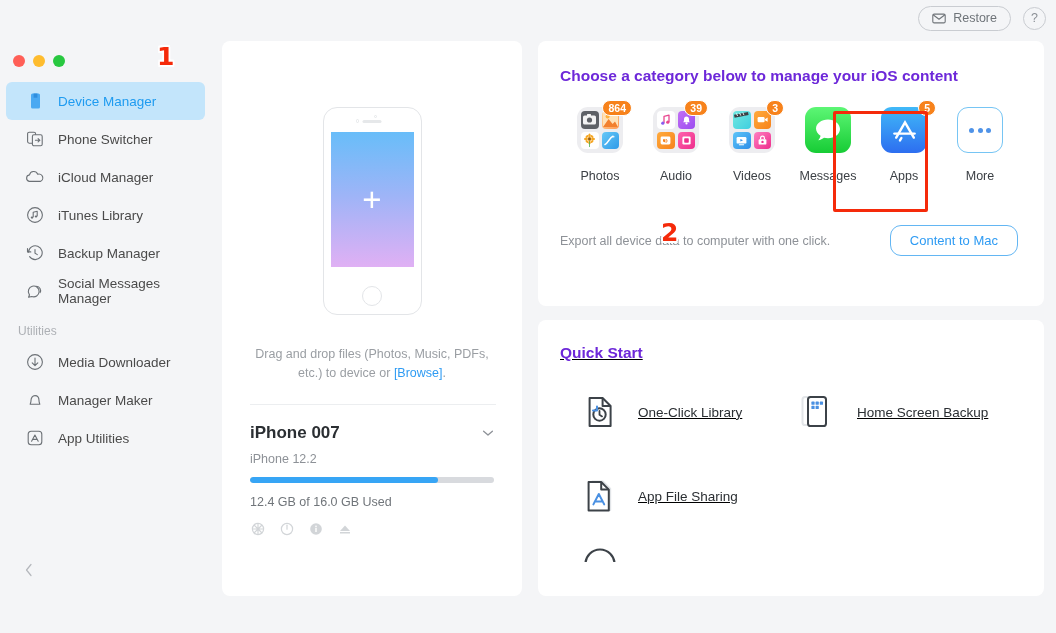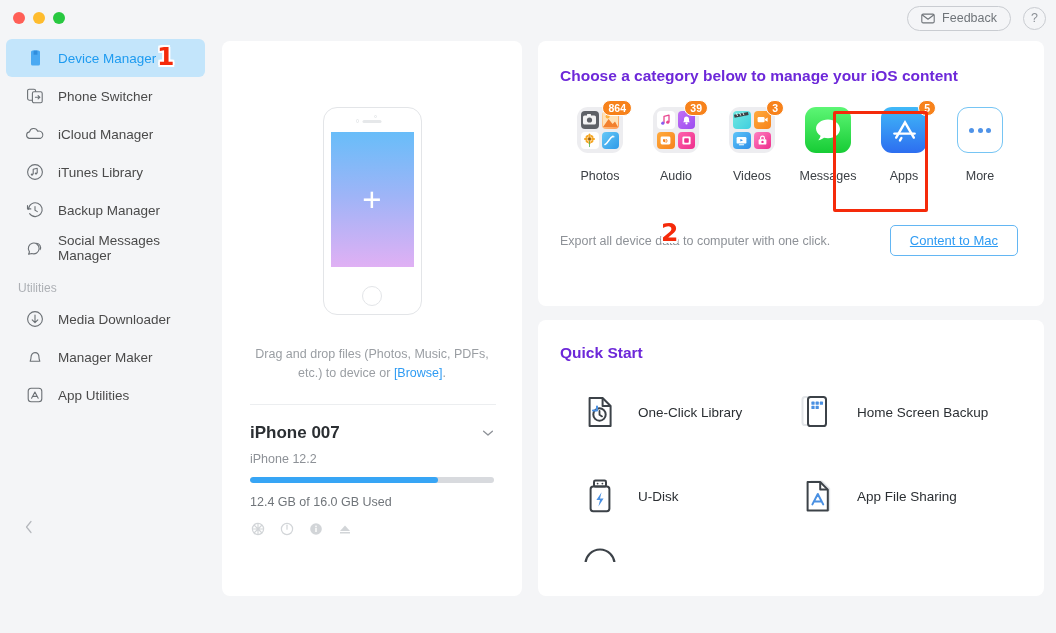--- a/index.html
+++ b/index.html
@@ -11,20 +11,21 @@
     -webkit-font-smoothing: antialiased;
   }
   .app { position: relative; width: 1056px; height: 633px; display: flex; }
 
   
   .sidebar {
     width: 211px; height: 553px;
     background: #f4f5f7;
     position: relative;
     flex: 0 0 211px;
+    margin-top: 43px;
   }
   .traffic {
     display: flex; gap: 8px;
     padding: 12px 0 0 13px;
     height: 36px; align-items: flex-start;
   }
   .dot { width: 12px; height: 12px; border-radius: 50%; }
   .dot.red { background: #ff5f57; }
   .dot.yellow { background: #febc2e; }
   .dot.green { background: #28c840; }
@@ -94,21 +95,21 @@
   }
 
   .content { display: flex; gap: 16px; padding: 5px 24px 0 11px; }
 
   .card {
     background: #fff; border-radius: 8px;
   }
   .left-card { width: 300px; height: 555px; position: relative; }
   .right-col { flex: 1; display: flex; flex-direction: column; gap: 14px; }
   .right-card-top { height: 265px; padding: 26px 26px 0 22px; }
-  .right-card-bottom { height: 276px; padding: 24px 26px 0 22px; overflow: hidden; }
+  .right-card-bottom { height: 276px; padding: 24px 26px 0 22px; overflow: hidden; text-decoration: underline; }
 
   
   .phone-wrap { display: flex; justify-content: center; padding-top: 66px; }
   .phone {
     width: 99px; height: 208px;
     border: 1.6px solid #e3e5e8; border-radius: 14px;
     position: relative; background: #fff;
   }
   .phone .speaker {
     position: absolute; top: 12px; left: 50%;
@@ -220,25 +221,25 @@
     border: 3px solid #f52a0a; border-radius: 2px;
     pointer-events: none; z-index: 5;
   }
 
   .export-row {
     display: flex; align-items: center; justify-content: space-between;
     margin-top: 42px;
   }
   .export-text { color: #8d9197; font-size: 12.5px; }
   .content-btn {
-    border: 1px solid #63b6f3; border-radius: 5px;
+    border: 1px solid #63b6f3; border-radius: 11px;
     color: #2e9bf3; font-size: 13px;
     height: 31px; padding: 0 19px;
     display: flex; align-items: center; justify-content: center;
-    background: #fff; cursor: default; text-decoration: underline;
+    background: #fff; cursor: default;
   }
 
   
   .qs-grid {
     display: grid; grid-template-columns: 1fr 1fr;
     row-gap: 44px; margin-top: 30px; padding-left: 20px;
   }
   .qs-item { display: flex; align-items: center; gap: 18px; cursor: default; }
   .qs-item .qs-label { font-size: 13.5px; color: #2b2f33; }
   .qs-ic { width: 40px; height: 40px; flex: 0 0 40px; display:flex; align-items:center; justify-content:center;}
@@ -363,21 +364,21 @@
   </div>
 
   <div class="main">
 
     <div class="topbar">
       <div class="feedback-btn">
         <svg width="14" height="11" viewBox="0 0 14 11" fill="none" stroke="#6f7479" stroke-width="1.1">
           <rect x="0.8" y="1.1" width="12.4" height="8.8" rx="1.4"></rect>
           <path d="m1.4 2 5.6 4.2L12.6 2" stroke-linecap="round" stroke-linejoin="round"></path>
         </svg>
-        <span>Feedback</span>
+        <span>Restore</span>
       </div>
       <div class="help-btn">
         <span>?</span>
       </div>
     </div>
 
     <div class="content">
 
       <div class="card left-card">
         <div class="phone-wrap">
@@ -639,32 +640,20 @@
                     <rect x="14.6" y="6.6" width="3.2" height="3.2" rx=".6"></rect>
                     <rect x="18.8" y="6.6" width="3.2" height="3.2" rx=".6"></rect>
                     <rect x="10.4" y="10.8" width="3.2" height="3.2" rx=".6"></rect>
                     <rect x="14.6" y="10.8" width="3.2" height="3.2" rx=".6"></rect>
                   </g>
                 </svg>
               </span>
               <span class="qs-label">Home Screen Backup</span>
             </div>
 
-            <div class="qs-item">
-              <span class="qs-ic">
-                <svg width="30" height="34" viewBox="0 0 30 34" fill="none">
-                  <rect x="9" y="1.6" width="12" height="6" rx="1.4" stroke="#3c4248" stroke-width="2"></rect>
-                  <circle cx="12.6" cy="4.6" r=".9" fill="#3c4248"></circle>
-                  <circle cx="17.4" cy="4.6" r=".9" fill="#3c4248"></circle>
-                  <rect x="5.6" y="7.6" width="18.8" height="24.6" rx="2.6" stroke="#3c4248" stroke-width="2"></rect>
-                  <path d="M16.6 13.2 11.4 21h3.6l-1.6 6.4 5.2-7.8H15z" fill="#4a90e2"></path>
-                </svg>
-              </span>
-              <span class="qs-label">U-Disk</span>
-            </div>
 
             <div class="qs-item">
               <span class="qs-ic">
                 <svg width="34" height="34" viewBox="0 0 34 34" fill="none">
                   <path d="M9.4 2.4h10.4l7.4 7.4V31h-17.8z" stroke="#e2e5e8" stroke-width="2" stroke-linejoin="round"></path>
                   <path d="M5.6 3h12.6l7.6 7.6V31.4H5.6z" fill="#fff" stroke="#3c4248" stroke-width="2" stroke-linejoin="round"></path>
                   <path d="M18.2 3v7.6h7.6" stroke="#3c4248" stroke-width="2" stroke-linejoin="round"></path>
                   <path d="M10.4 25.4 15.8 15l5.4 10.4M11.8 22.4h8" stroke="#4a90e2" stroke-width="2" stroke-linecap="round" stroke-linejoin="round"></path>
                 </svg>
               </span>

